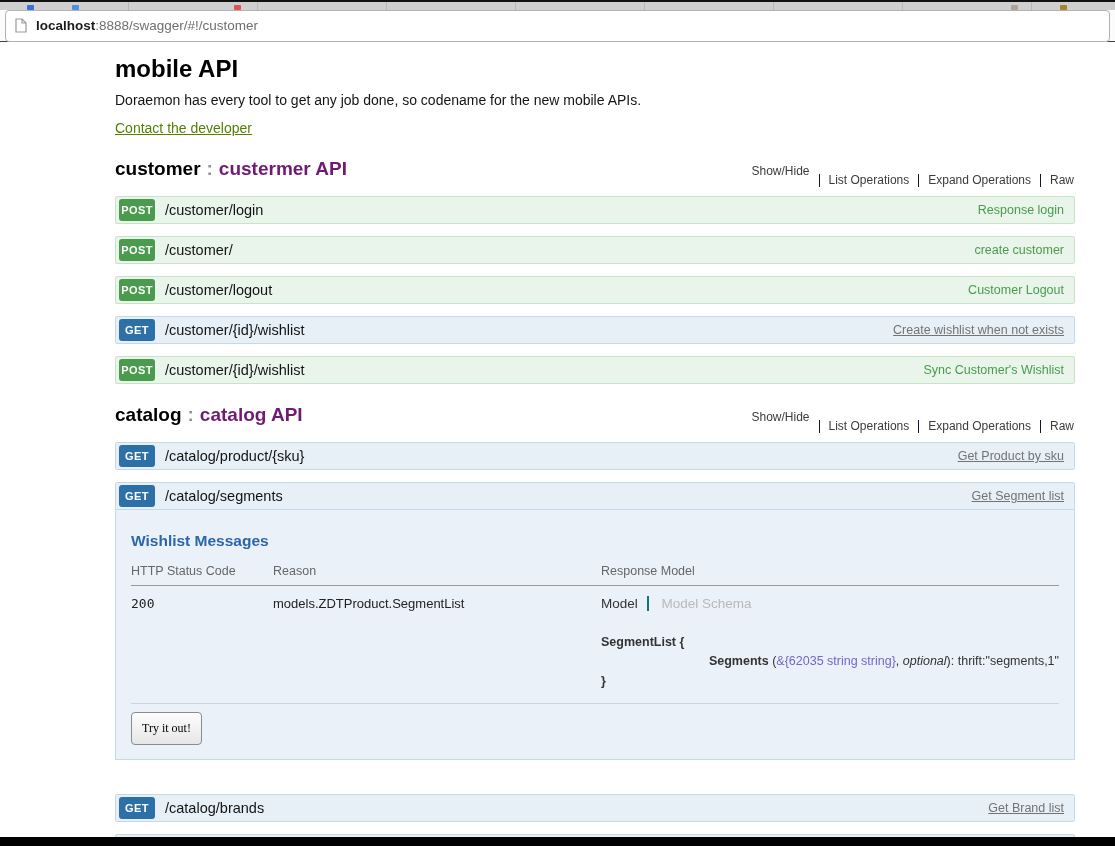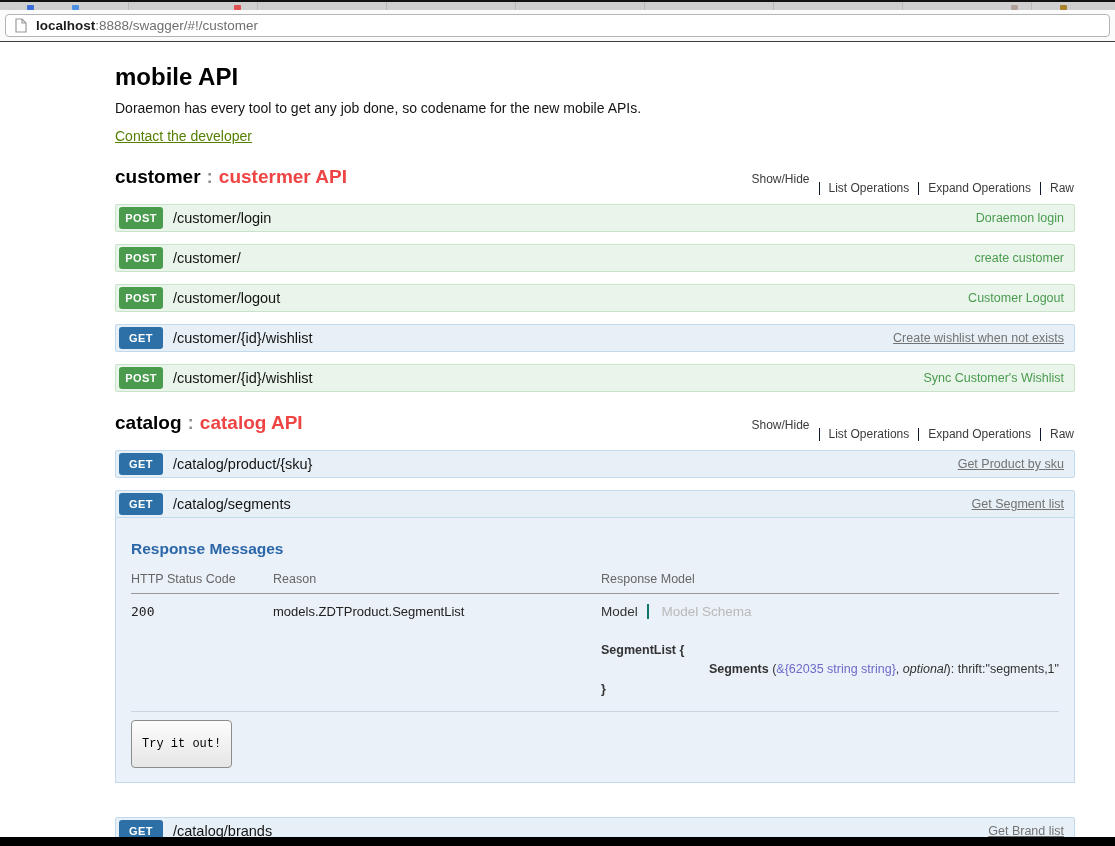--- a/index.html
+++ b/index.html
@@ -6,47 +6,47 @@
   html, body { width: 1115px; height: 846px; overflow: hidden; background: #fff;
     font-family: "Liberation Sans", sans-serif; position: relative; }
 
   
   .tab-strip { height: 10px; background: #cfcfcf; border-top: 2px solid #111;
     position: relative;
     background-image: repeating-linear-gradient(to right, transparent 0, transparent 128px, #b9b9b9 128px, #b9b9b9 129px); }
   .fav { position: absolute; top: 3px; width: 7px; height: 5px; border-radius: 1px; }
   .url-bar { height: 32px; background: #fbfbfb; border-bottom: 1px solid #3c3c3c;
     display: flex; align-items: center; padding: 0 5px; }
-  .omnibox { flex: 1; height: 23px; background: #fff; border: 1px solid #b3b3b3;
+  .omnibox { flex: 1; height: 32px; background: #fff; border: 1px solid #b3b3b3;
     border-radius: 4px; display: flex; align-items: center; padding: 0 9px; gap: 9px; }
   .url-text { font-size: 13.5px; color: #1b1b1b; white-space: nowrap; }
   .url-text .host { color: #1b1b1b; font-weight: bold; }
   .url-text .rest { color: #6f6f6f; font-weight: normal; }
 
   
   .content { margin-left: 115px; width: 960px; padding-top: 13px; }
-  h1.api-title { font-size: 24px; font-weight: bold; color: #000; margin: 8px 0 9px; }
+  h1.api-title { font-size: 24px; font-weight: bold; color: #000; margin: 0 0 9px; }
   .api-desc { font-size: 14px; color: #141414; margin-bottom: 11px; }
   a.contact { font-size: 14px; color: #547f00; text-decoration: underline; cursor: pointer;
     display: inline-block; margin-bottom: 2px; }
 
   .section-header { display: flex; align-items: baseline; margin: 17px 0 9px; }
   .section-header .name { font-size: 19px; font-weight: bold; color: #000; }
   .section-header .sep  { font-size: 19px; font-weight: bold; color: #949494; margin: 0 6px; }
-  .section-header .sub  { font-size: 19px; font-weight: bold; color: #ef4444; }
+  .section-header .sub  { font-size: 19px; font-weight: bold; color: #701a75; }
   .controls { margin-left: auto; display: flex; align-items: center; font-size: 12px; color: #3b3b3b; }
   .controls a { padding: 0 9px; cursor: pointer; line-height: 13px; }
   .controls a + a { border-left: 1px solid #0f172a; margin-top: 19px; }
   .controls a:last-child { padding-right: 1px; }
 
   .op-row { height: 28px; display: flex; align-items: center; margin-bottom: 12px;
     border: 1px solid; border-radius: 2px; cursor: pointer; }
   .op-row.get  { background: #e7f0f7; border-color: #c3d9ec; }
   .op-row.post { background: #e9f4ea; border-color: #c9e3cb; }
-  .badge { width: 44px; height: 22px; margin-left: 3px; border-radius: 3px; color: #fff;
+  .badge { width: 36px; height: 22px; margin-left: 3px; border-radius: 3px; color: #fff;
     font-weight: bold; font-size: 11px; letter-spacing: .4px; display: flex;
     align-items: center; justify-content: center; }
   .get  .badge { background: #2d70a7; }
   .post .badge { background: #4a9b4e; }
   .path { margin-left: 10px; font-size: 14.5px; color: #141414; }
   .summary { margin-left: auto; margin-right: 10px; font-size: 12.5px; cursor: pointer; }
   .get  .summary { color: #737373; text-decoration: underline; }
   .post .summary { color: #4a9b4e; }
   .op-row.expanded { margin-bottom: 0; border-bottom-left-radius: 0; border-bottom-right-radius: 0; }
 
@@ -65,24 +65,24 @@
 
   .model-tabs { font-size: 13.5px; color: #333; }
   .model-tabs .tab-active { padding-right: 9px; border-right: 2px solid #0f766e; cursor: pointer; }
   .model-tabs .tab-inactive { padding-left: 9px; color: #b9b9b9; cursor: pointer; }
   .signature { margin-top: 22px; font-size: 12.5px; color: #333; line-height: 1.55; }
   .sig-open, .sig-close, .sig-prop { font-weight: bold; color: #333; }
   .sig-line2 { padding-left: 12px; text-align: right; }
   .sig-type { color: #6b6bc8; }
   .sig-opt { font-style: italic; }
 
-  .try-btn { margin-top: 8px; font-size: 12px; color: #000; padding: 16px 10px;
+  .try-btn { margin-top: 8px; font-size: 12px; color: #000; padding: 8px 10px;
     border: 1px solid #8c8c8c; border-radius: 4px;
     background: linear-gradient(#fdfdfd, #e6e6e6); cursor: pointer;
-    font-family: Liberation Mono, monospace; }
+    font-family: Liberation Serif, serif; }
 
   .bottom-bar { position: absolute; left: 0; right: 0; bottom: 0; height: 9px;
     background: #000; z-index: 5; }
 </style>
 </head>
 <body>
 
 <div class="tab-strip">
   <span class="fav" style="left:27px;background:#3a6fd8"></span>
   <span class="fav" style="left:72px;background:#4d8fe0"></span>
@@ -115,21 +115,21 @@
       <a>Show/Hide</a>
       <a>List Operations</a>
       <a>Expand Operations</a>
       <a>Raw</a>
     </div>
   </div>
 
   <div class="op-row post">
     <span class="badge">POST</span>
     <span class="path">/customer/login</span>
-    <a class="summary">Doraemon login</a>
+    <a class="summary">Response login</a>
   </div>
   <div class="op-row post">
     <span class="badge">POST</span>
     <span class="path">/customer/</span>
     <a class="summary">create customer</a>
   </div>
   <div class="op-row post">
     <span class="badge">POST</span>
     <span class="path">/customer/logout</span>
     <a class="summary">Customer Logout</a>
@@ -165,21 +165,21 @@
   </div>
 
   <div class="op-row get expanded">
     <span class="badge">GET</span>
     <span class="path">/catalog/segments</span>
     <a class="summary">Get Segment list</a>
   </div>
 
   
   <div class="panel">
-    <h3>Response Messages</h3>
+    <h3>Wishlist Messages</h3>
     <table class="responses">
       <colgroup>
           <col class="c1">
           <col class="c2">
           <col>
         </colgroup>
       <thead>
         <tr>
           <th>HTTP Status Code</th>
           <th>Reason</th>

